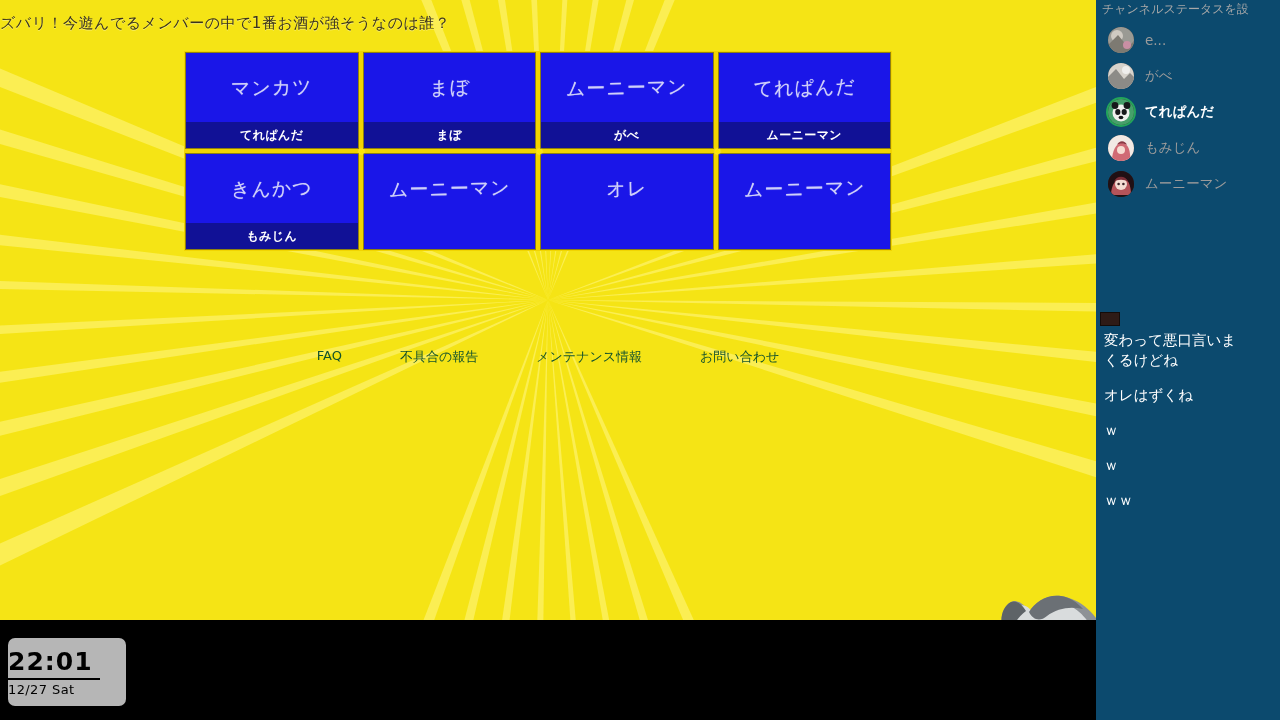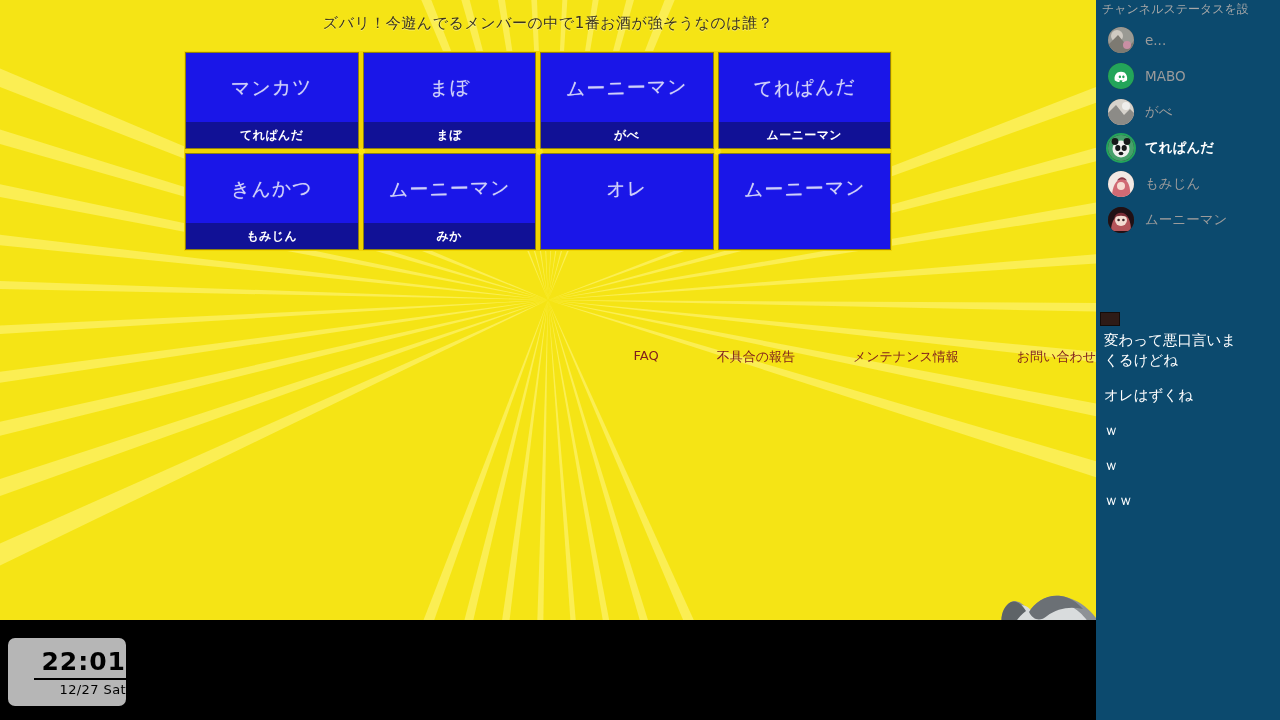--- a/index.html
+++ b/index.html
@@ -13,21 +13,21 @@
   
   #stage{
     position:absolute;left:0;top:0;width:1096px;height:620px;
     background:#F5E415;overflow:hidden;
   }
   .rays{position:absolute;left:0;top:0;width:100%;height:100%;pointer-events:none;}
   .rays svg{display:block;width:100%;height:100%;}
 
   
   #question{
-    position:absolute;left:0;top:14px;width:1096px;text-align:center;
+    position:absolute;left:0;top:14px;width:1096px;
     font-size:15px;color:#3a3320;letter-spacing:.5px;
     font-family:"DejaVu Sans","Liberation Sans",sans-serif;
     text-shadow:0 1px 0 rgba(255,255,255,.35);
   }
 
   
   #grid{
     position:absolute;left:184px;top:51px;width:708px;height:200px;
     display:grid;grid-template-columns:repeat(4,1fr);grid-template-rows:repeat(2,1fr);
     gap:4px;background:#F2D400;padding:1px;box-sizing:border-box;
@@ -52,40 +52,40 @@
     font-family:"DejaVu Sans","Liberation Sans",sans-serif;
   }
   .dot{
     position:absolute;width:5px;height:5px;border-radius:50%;
     background:#FFE600;box-shadow:0 0 2px #fff6a0;z-index:5;
   }
 
   
   #footer-links{
     position:absolute;left:0;top:348px;width:1096px;
-    display:flex;justify-content:flex-end;gap:58px;
-    font-size:13px;color:#7f1d1d;
+    display:flex;justify-content:center;gap:58px;
+    font-size:13px;color:#14532d;
     font-family:"DejaVu Sans","Liberation Sans",sans-serif;
   }
   #footer-links span{cursor:pointer;}
 
   
   #webcam{
     position:absolute;left:985px;top:578px;width:140px;height:142px;overflow:hidden;
   }
   #webcam svg{display:block;}
 
   
   #bottombar{
     position:absolute;left:0;top:620px;width:1096px;height:100px;background:#000;
   }
   #clock{
     position:absolute;left:8px;top:18px;width:118px;height:68px;
     background:#b6b6b6;border-radius:7px;
-    display:flex;flex-direction:column;align-items:flex-end;justify-content:center;
+    display:flex;flex-direction:column;align-items:flex-start;justify-content:center;
     font-family:"DejaVu Sans","Liberation Sans",sans-serif;color:#000;
   }
   #clock .time{font-size:25px;font-weight:bold;letter-spacing:1px;line-height:1;}
   #clock .rule{width:92px;height:2px;background:#000;margin:4px 0 3px;}
   #clock .date{font-size:13px;font-weight:normal;letter-spacing:.4px;line-height:1;}
 
   
   #sidebar{
     position:absolute;left:1096px;top:0;width:184px;height:720px;
     background:#0c4a6e;overflow:hidden;
@@ -195,21 +195,20 @@
       <div class="card">
         <div class="answer">てれぱんだ</div>
         <div class="nameplate">ムーニーマン</div>
       </div>
       <div class="card">
         <div class="answer">きんかつ</div>
         <div class="nameplate">もみじん</div>
       </div>
       <div class="card">
         <div class="answer">ムーニーマン</div>
-        <div class="nameplate">みか</div>
       </div>
       <div class="card">
         <div class="answer">オレ</div>
       </div>
       <div class="card">
         <div class="answer">ムーニーマン</div>
       </div>
     </div>
 
     <div class="dot" style="left:359px;top:149px;"></div>
@@ -270,37 +269,20 @@
               <rect width="26" height="26" fill="#9a9a94"></rect>
             <circle cx="9" cy="9" r="6" fill="#cfcac2"></circle>
               <path d="M0,18 L10,8 L20,20 L26,14 L26,26 L0,26 Z" fill="#7d7a72"></path>
             <circle cx="19" cy="18" r="4" fill="#c98fa4"></circle>
             </svg>
         </div>
         <div class="mname">e...</div>
       </div>
 
 
-      <div class="member">
-        <div class="avatar">
-          <svg viewBox="0 0 26 26">
-              <rect width="26" height="26" fill="#23a55a"></rect>
-            <path d="M9.5,9.5 C11.5,8.6 14.5,8.6 16.5,9.5 C18.6,11 19.6,14 19,17.2
-                     C17.6,18.3 16,18.9 14.4,19 L13.6,17.6 C14.6,17.4 15.5,17 16.2,16.5
-                     C15.1,17.1 13.1,17.5 11.2,16.9 C10.4,16.7 9.7,16.3 9.1,15.9
-                     C9.9,16.6 10.9,17.2 12.1,17.5 L11.3,19 C9.6,18.9 8,18.3 6.7,17.2
-                     C6.1,14 7.1,11 9.5,9.5 Z M10.7,13.8 C10.7,14.6 11.2,15.2 11.9,15.2
-                     C12.6,15.2 13.1,14.6 13.1,13.8 C13.1,13 12.6,12.4 11.9,12.4
-                     C11.2,12.4 10.7,13 10.7,13.8 Z M14.2,13.8 C14.2,14.6 14.7,15.2 15.4,15.2
-                     C16.1,15.2 16.6,14.6 16.6,13.8 C16.6,13 16.1,12.4 15.4,12.4
-                     C14.7,12.4 14.2,13 14.2,13.8 Z" fill="#ffffff"></path>
-            </svg>
-        </div>
-        <div class="mname">MABO</div>
-      </div>
 
 
       <div class="member">
         <div class="avatar">
           <svg viewBox="0 0 26 26">
               <rect width="26" height="26" fill="#d7d3cc"></rect>
             <path d="M0,14 L8,6 L16,16 L22,10 L26,14 L26,26 L0,26 Z" fill="#8c8b87"></path>
             <circle cx="18" cy="7" r="4" fill="#efeeec"></circle>
             </svg>
         </div>

